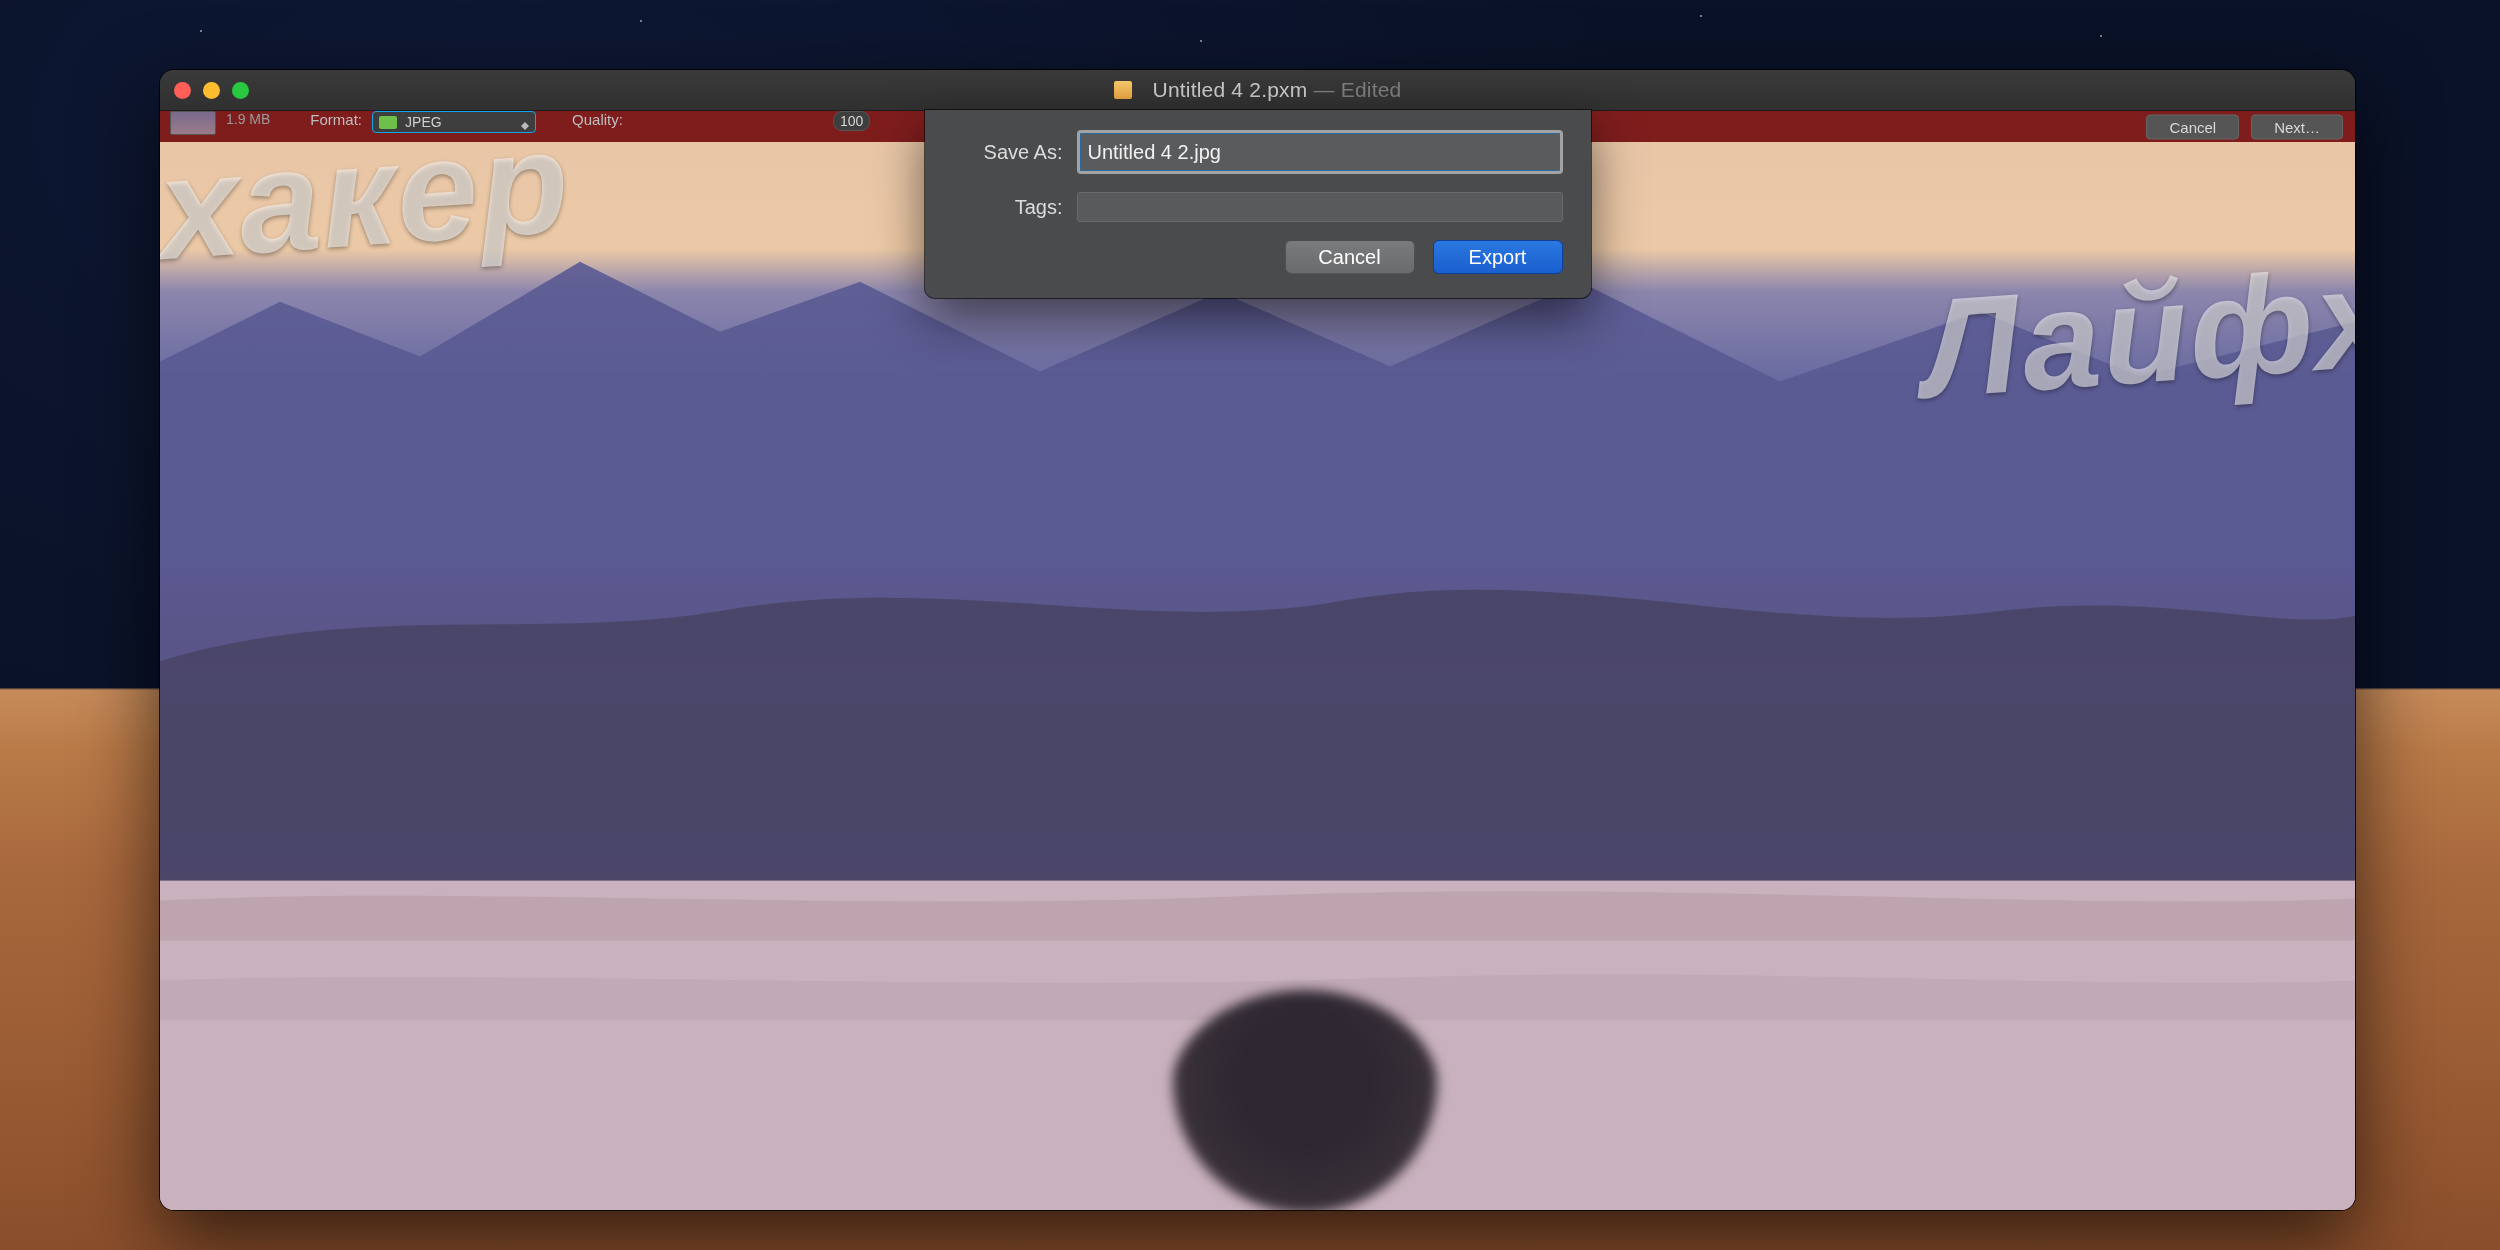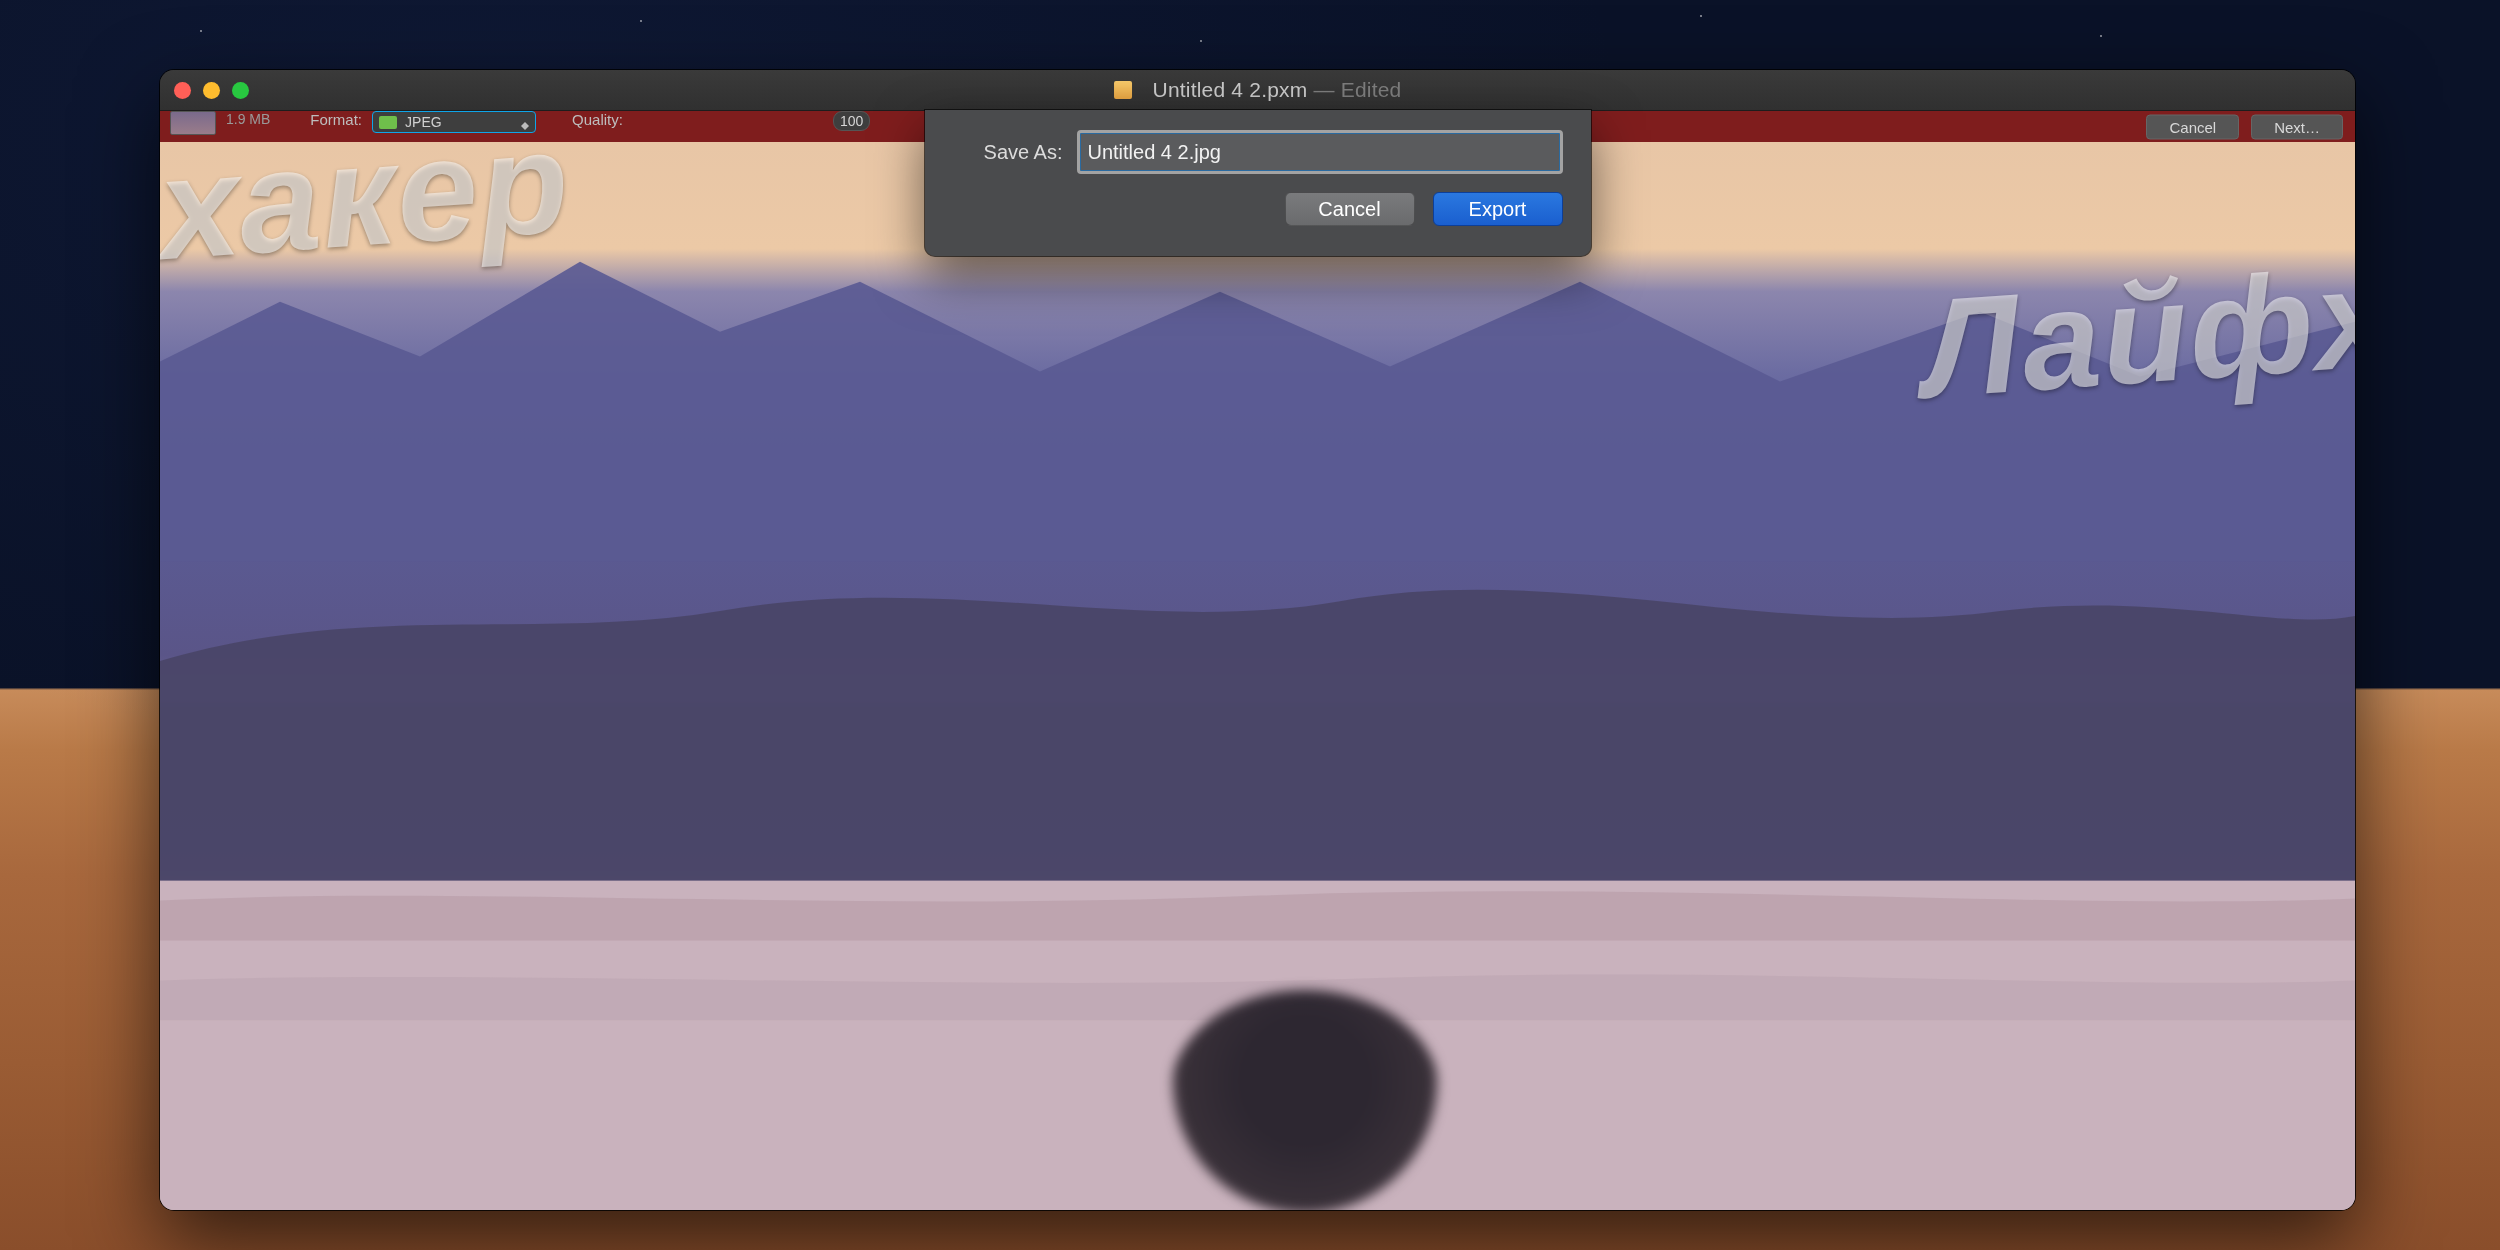--- a/index.html
+++ b/index.html
@@ -76,21 +76,21 @@
   .canvas svg{position:absolute;inset:0;width:100%;height:100%}
   .watermark{position:absolute;color:rgba(255,255,255,.55);font-style:italic;font-weight:700;letter-spacing:2px;pointer-events:none;text-shadow:0 2px 4px rgba(0,0,0,.35)}
   .wm1{left:-2px;top:-30px;font-size:145px;transform:rotate(-4deg)}
   .wm2{right:-40px;top:110px;font-size:140px;transform:rotate(-4deg)}
   .person{position:absolute;left:46%;bottom:-40px;width:270px;height:260px;background:radial-gradient(circle at 50% 35%,#2d2731 30%,#3a3139 60%,transparent 62%);filter:blur(6px);border-radius:50%/40%}
   
   .dialog{
     position:absolute;left:50%;top:0;transform:translateX(-50%);
     width:610px;background:#4a4b4d;border-radius:0 0 10px 10px;
     box-shadow:0 20px 50px rgba(0,0,0,.55),0 0 0 1px rgba(0,0,0,.6);
-    padding:20px 28px 30px;color:#d8d8d8;font-size:20px;z-index:50;
+    padding:20px 28px 24px;color:#d8d8d8;font-size:20px;z-index:50;
   }
   .dlg-row{display:flex;align-items:center;margin-bottom:18px}
   .dlg-row label{width:110px;text-align:right;margin-right:14px;color:#dcdcdc;font-size:20px}
   .dlg-in{
     flex:1;background:#5a5b5d;border:3px solid #a3a3a3;border-radius:4px;
     padding:4px 8px;font-size:20px;color:#f2f2f2;outline:none;
     box-shadow:0 0 0 1px #2a6aa0 inset;
     height:30px;
   }
   .dlg-tags{
@@ -182,19 +182,23 @@
     <div class="watermark wm1">хакер</div>
     <div class="watermark wm2">Лайфх</div>
     <div class="person"></div>
   </div>
 
   <div class="dialog" style="top:40px">
     <div class="dlg-row">
       <label>Save As:</label>
       <input class="dlg-in" value="Untitled 4 2.jpg" style="">
     </div>
+    <div class="dlg-row">
+      <label>Tags:</label>
+      <div class="dlg-tags"></div>
+    </div>
     <div class="dlg-buttons">
       <div class="dlg-btn secondary">Cancel</div>
       <div class="dlg-btn primary">Export</div>
     </div>
   </div>
 
 </div>
 
 </body></html>

